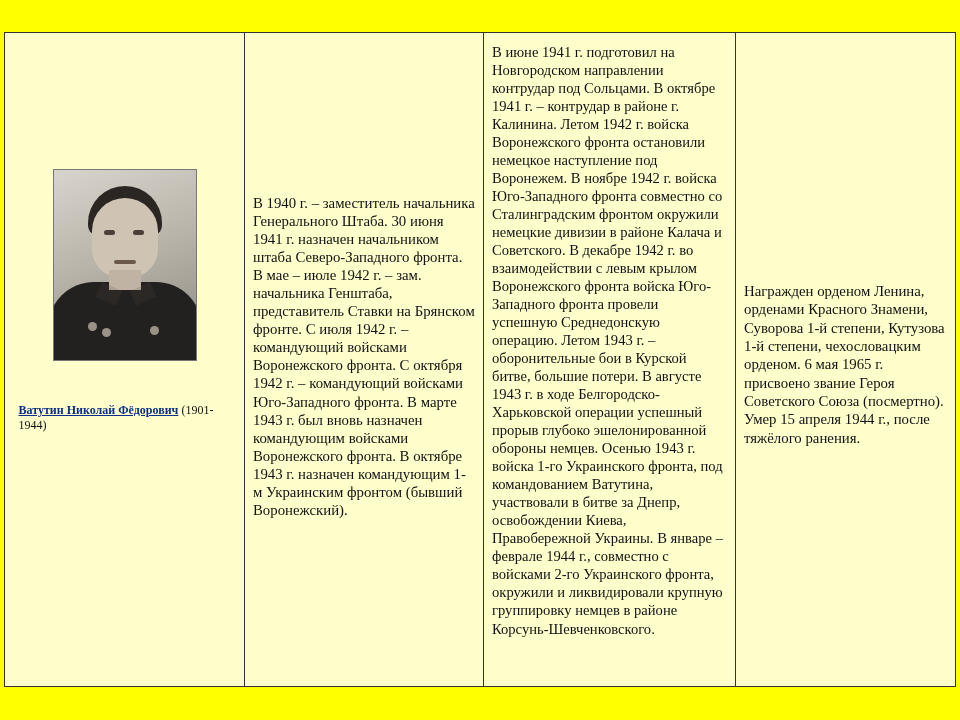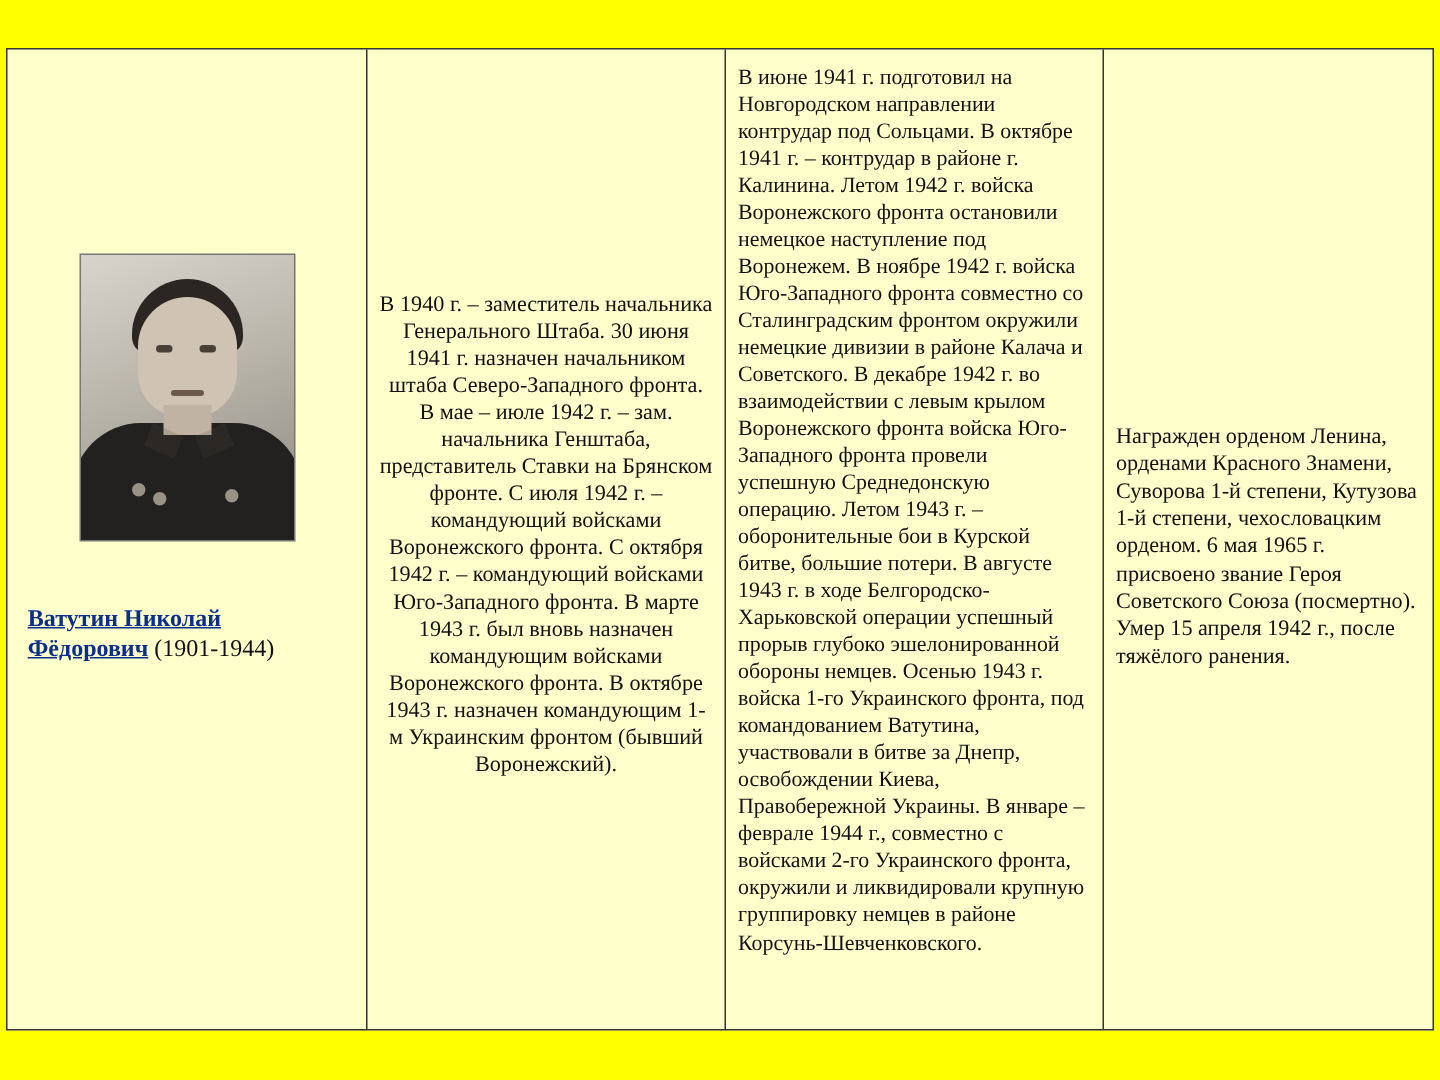--- a/index.html
+++ b/index.html
@@ -135,21 +135,21 @@
     border-radius: 50%;
   }
   .portrait .medal1 { left: 34px; top: 152px; }
   .portrait .medal2 { left: 48px; top: 158px; }
   .portrait .medal3 { left: 96px; top: 156px; }
 
   .name-block {
     margin-top: 42px;
     width: 212px;
     text-align: left;
-    font-size: 16px;
+    font-size: 12px;
     line-height: 1.25;
     color: #111;
   }
   .name-link {
     color: #0b2e8a;
     text-decoration: underline;
     font-weight: bold;
   }
   .name-years {
     color: #111;
@@ -169,21 +169,20 @@
   .col-awards .awards-text {
     font-size: 14.8px;
     line-height: 1.24;
     color: #111111;
     font-weight: normal;
     margin-top: 243px;
   }
   .col-bio .body-text {
     margin-top: 155px;
     font-weight: normal;
-    text-align: center;
   }
   .col-ops .body-text {
     margin-top: 4px;
     font-weight: normal;
   }
   .top-band {
     position: absolute;
     left: 0; top: 0; width: 960px; height: 30px;
     background: #ffff00;
   }
@@ -224,19 +223,19 @@
 
     <div class="col col-bio">
       <div class="body-text">В 1940 г. – заместитель начальника Генерального Штаба. 30 июня 1941 г. назначен начальником штаба Северо-Западного фронта. В мае – июле 1942 г. – зам. начальника Генштаба, представитель Ставки на Брянском фронте. С июля 1942 г. – командующий войсками Воронежского фронта. С октября 1942 г. – командующий войсками Юго-Западного фронта. В марте 1943 г. был вновь назначен командующим войсками Воронежского фронта. В октябре 1943 г. назначен командующим 1-м Украинским фронтом (бывший Воронежский).</div>
     </div>
 
     <div class="col col-ops">
       <div class="body-text">В июне 1941 г. подготовил на Новгородском направлении контрудар под Сольцами. В октябре 1941 г. – контрудар в районе г. Калинина. Летом 1942 г. войска Воронежского фронта остановили немецкое наступление под Воронежем. В ноябре 1942 г. войска Юго-Западного фронта совместно со Сталинградским фронтом окружили немецкие дивизии в районе Калача и Советского. В декабре 1942 г. во взаимодействии с левым крылом Воронежского фронта войска Юго-Западного фронта провели успешную Среднедонскую операцию. Летом 1943 г. – оборонительные бои в Курской битве, большие потери. В августе 1943 г. в ходе Белгородско-Харьковской операции успешный прорыв глубоко эшелонированной обороны немцев. Осенью 1943 г. войска 1-го Украинского фронта, под командованием Ватутина, участвовали в битве за Днепр, освобождении Киева, Правобережной Украины. В январе – феврале 1944 г., совместно с войсками 2-го Украинского фронта, окружили и ликвидировали крупную группировку немцев в районе Корсунь-Шевченковского.</div>
     </div>
 
     <div class="col col-awards">
-      <div class="awards-text">Награжден орденом Ленина, орденами Красного Знамени, Суворова 1-й степени, Кутузова 1-й степени, чехословацким орденом. 6 мая 1965 г. присвоено звание Героя Советского Союза (посмертно). Умер 15 апреля 1942 г., после тяжёлого ранения.</div>
+      <div class="awards-text">Награжден орденом Ленина, орденами Красного Знамени, Суворова 1-й степени, Кутузова 1-й степени, чехословацким орденом. 6 мая 1965 г. присвоено звание Героя Советского Союза (посмертно). Умер 15 апреля 1944 г., после тяжёлого ранения.</div>
     </div>
 
   </div>
 
   <div class="bottom-band"></div>
 </div>
 
 </body></html>

